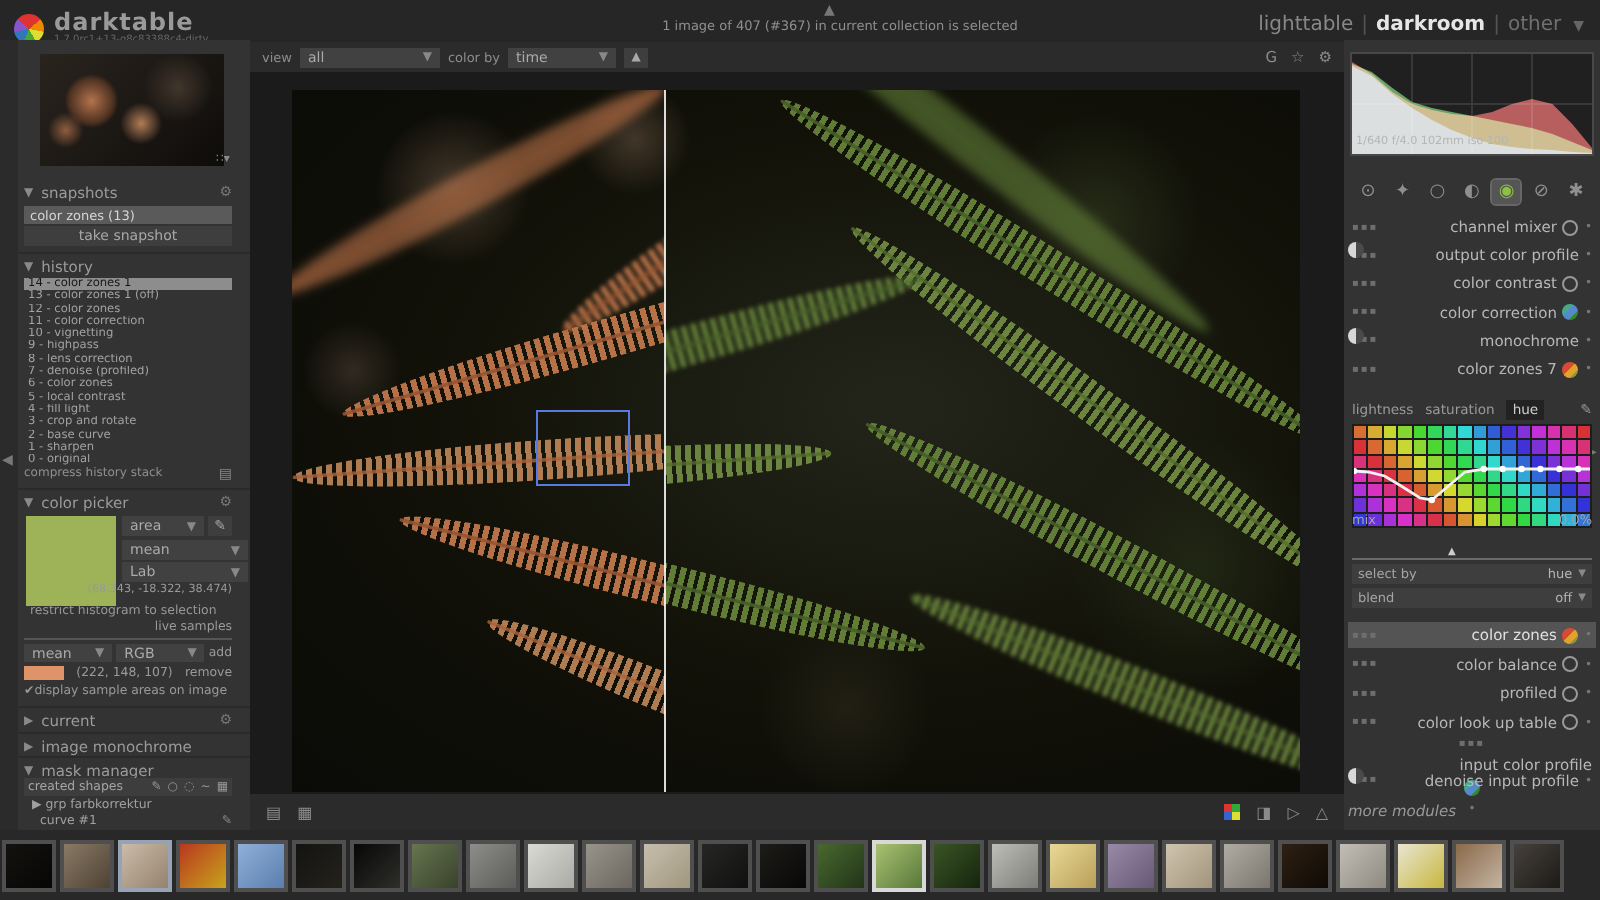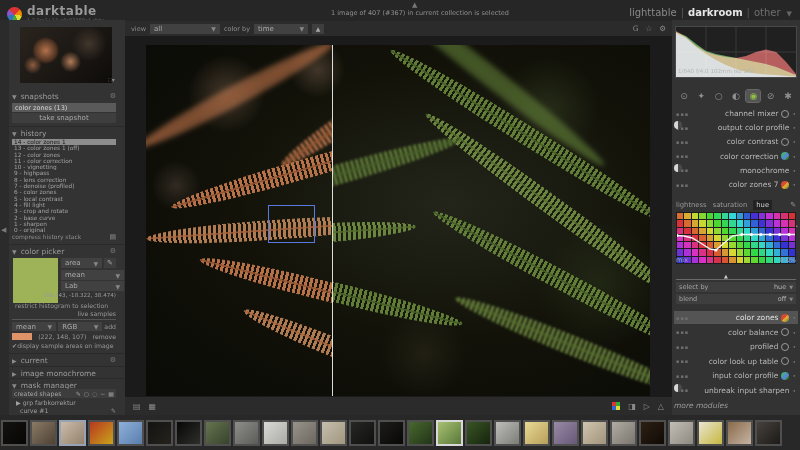--- a/index.html
+++ b/index.html
@@ -612,24 +612,24 @@
     <span class="mod-label">profiled</span>
     <span class="mod-ic outline"></span>
     <span class="mod-plus">•</span>
   </div>
 <div class="mod-row" style="top: 354.5px;">
     <span class="mod-quick">▪▪▪</span>
     <span class="mod-label">color look up table</span>
     <span class="mod-ic outline"></span>
     <span class="mod-plus">•</span>
   </div>
-<div class="mod-row" style="top: 369px;">
+<div class="mod-row" style="top: 369px; flex-direction: column;">
     <span class="mod-quick">▪▪▪</span>
     <span class="mod-label">input color profile</span>
     <span class="mod-ic multi"></span>
     <span class="mod-plus">•</span>
   </div>
 <div class="mod-row" style="top: 383.5px;">
     <span class="mod-quick">▪▪▪</span>
-    <span class="mod-label">unbreak input sharpen</span>
+    <span class="mod-label">denoise input profile</span>
     <span class="mod-ic half"></span>
     <span class="mod-plus">•</span>
   </div>
 
 </body></html>

